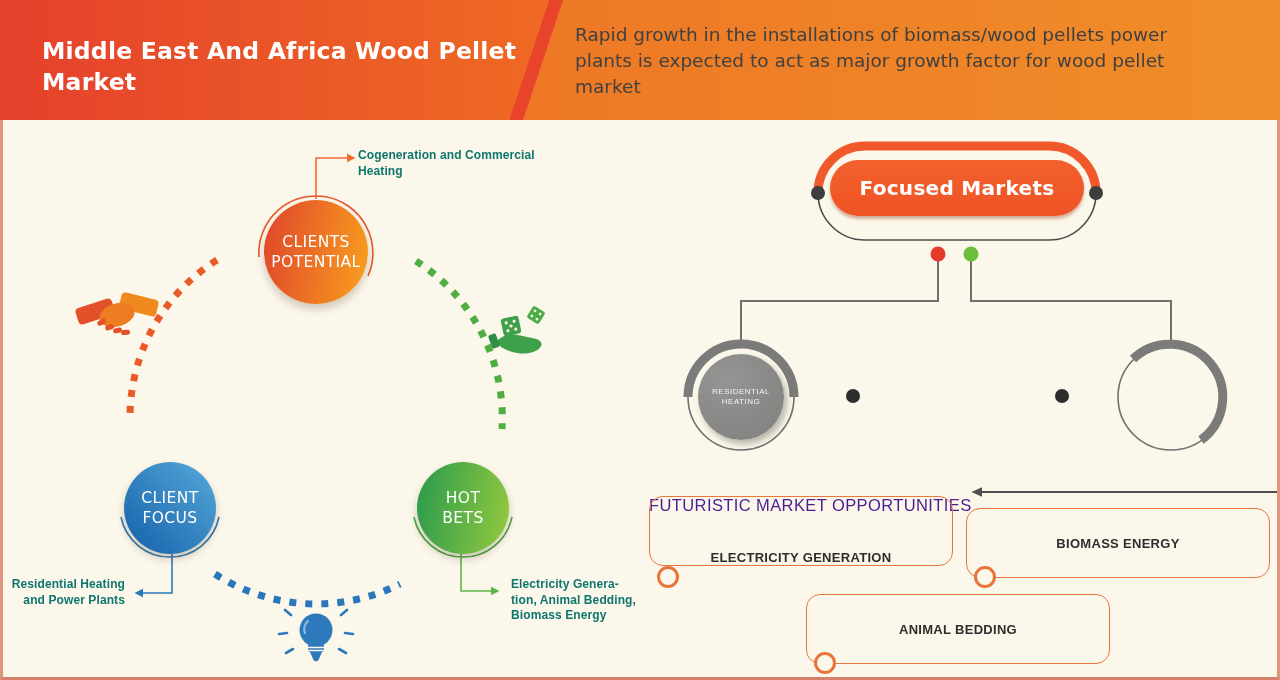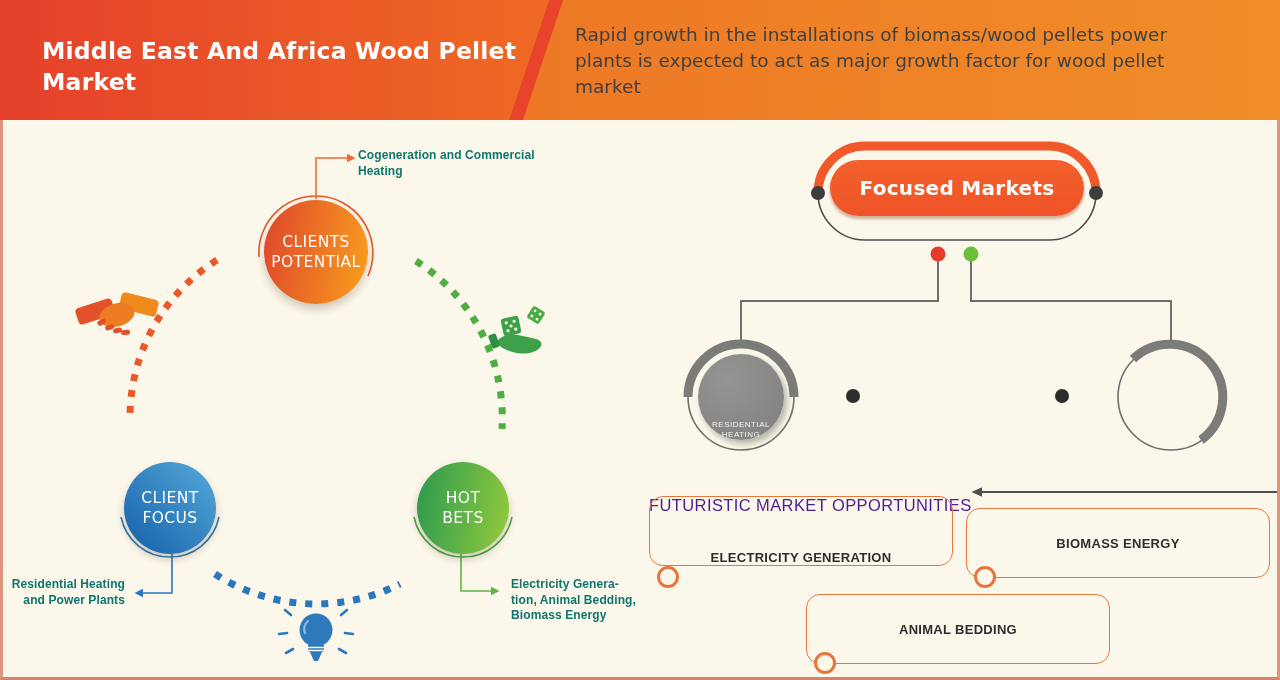--- a/index.html
+++ b/index.html
@@ -51,21 +51,21 @@
            box-shadow:0 3px 3px rgba(140,40,5,.35);
            display:flex;align-items:center;justify-content:center;}
   .fm-pill span{font-family:"DejaVu Sans",sans-serif;font-weight:bold;font-size:20px;
                 color:#ffffff;letter-spacing:.3px;}
 
   .gnode{position:absolute;width:86px;height:86px;border-radius:50%;
          background:radial-gradient(circle at 35% 30%,#959593 0%,#848482 75%);
          box-shadow:3px 4px 6px rgba(0,0,0,.28);
          display:flex;align-items:center;justify-content:center;text-align:center;}
   .gnode span{color:#f3f3f1;font-size:8px;line-height:10px;letter-spacing:.5px;white-space:pre-line;}
-  .g-res{left:698px;top:354px;align-items:flex-end;}
+  .g-res{left:698px;top:354px;}
   .g-pow{left:1128px;top:354px;}
 
   
   .opp-head{position:absolute;left:649px;top:496px;margin:0;font-size:16.5px;font-weight:normal;
             letter-spacing:.4px;color:#4c1d95;}
   .opp-box{position:absolute;width:304px;height:70px;border:1.5px solid #e8773d;border-radius:14px;
            box-sizing:border-box;display:flex;align-items:center;justify-content:center;
            background:transparent;}
   .opp-box span{font-size:13px;font-weight:bold;letter-spacing:.3px;color:#2e2e2e;}
   .b1{left:649px;top:496px;align-items:flex-end;}

